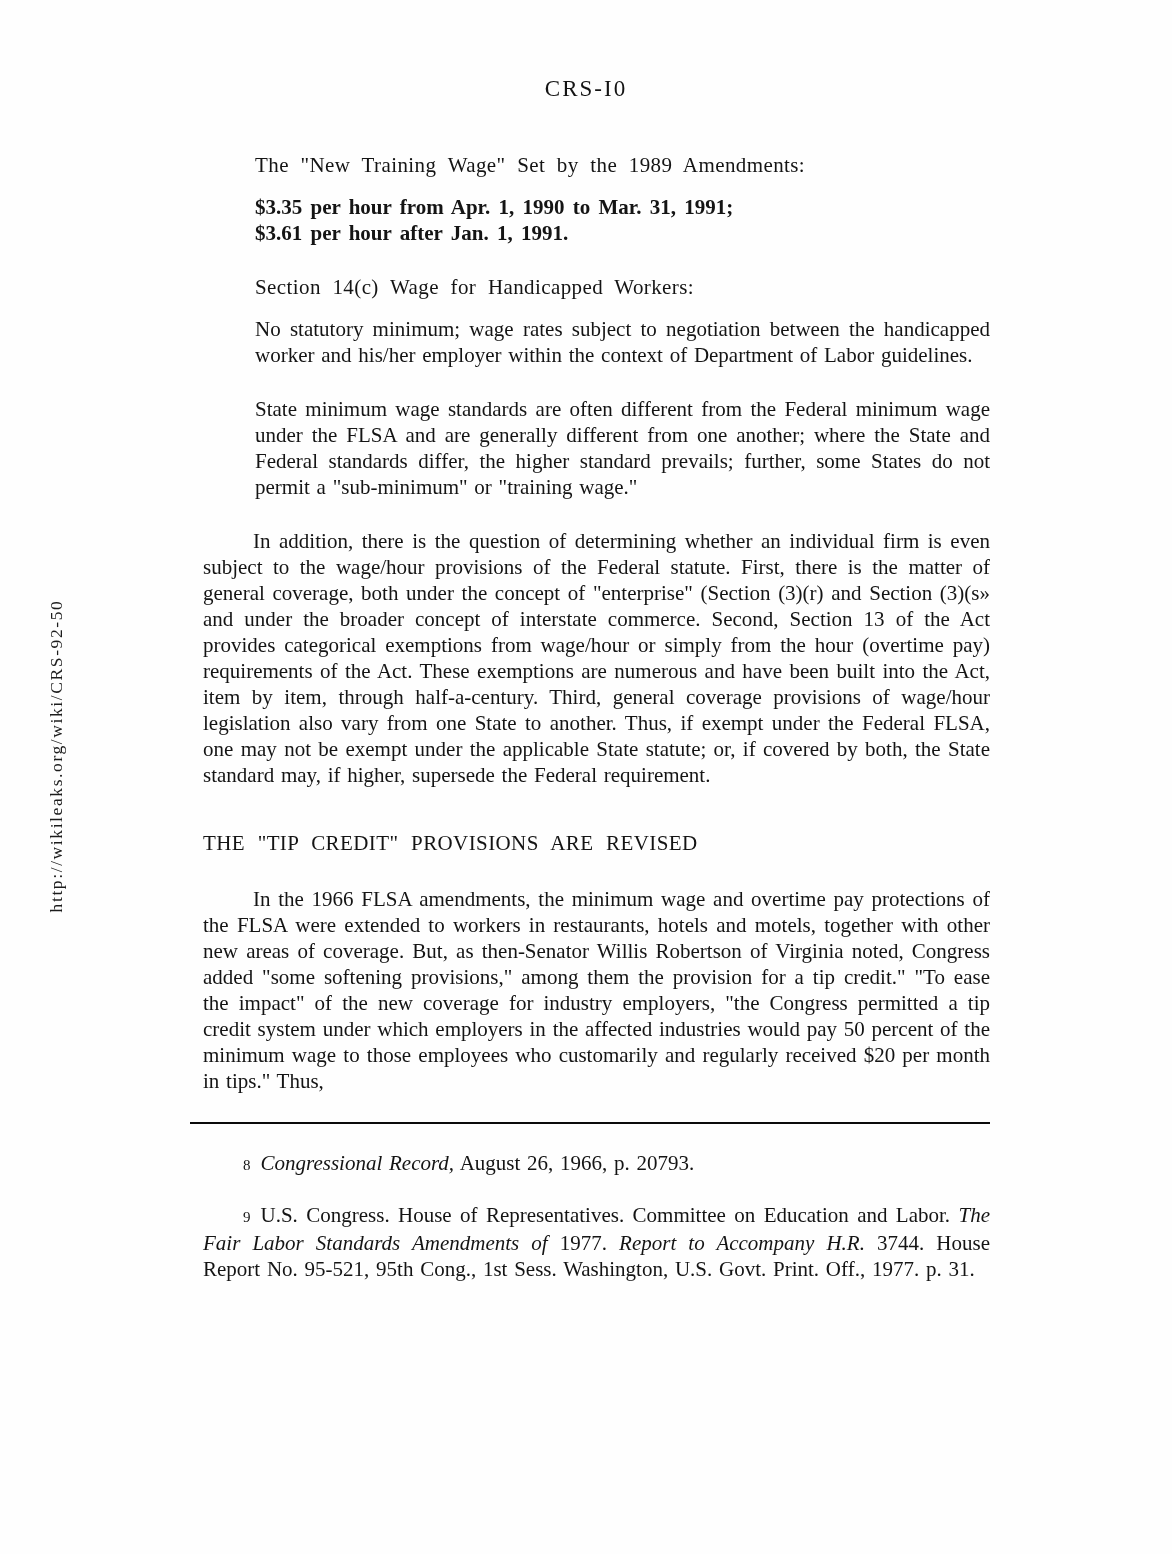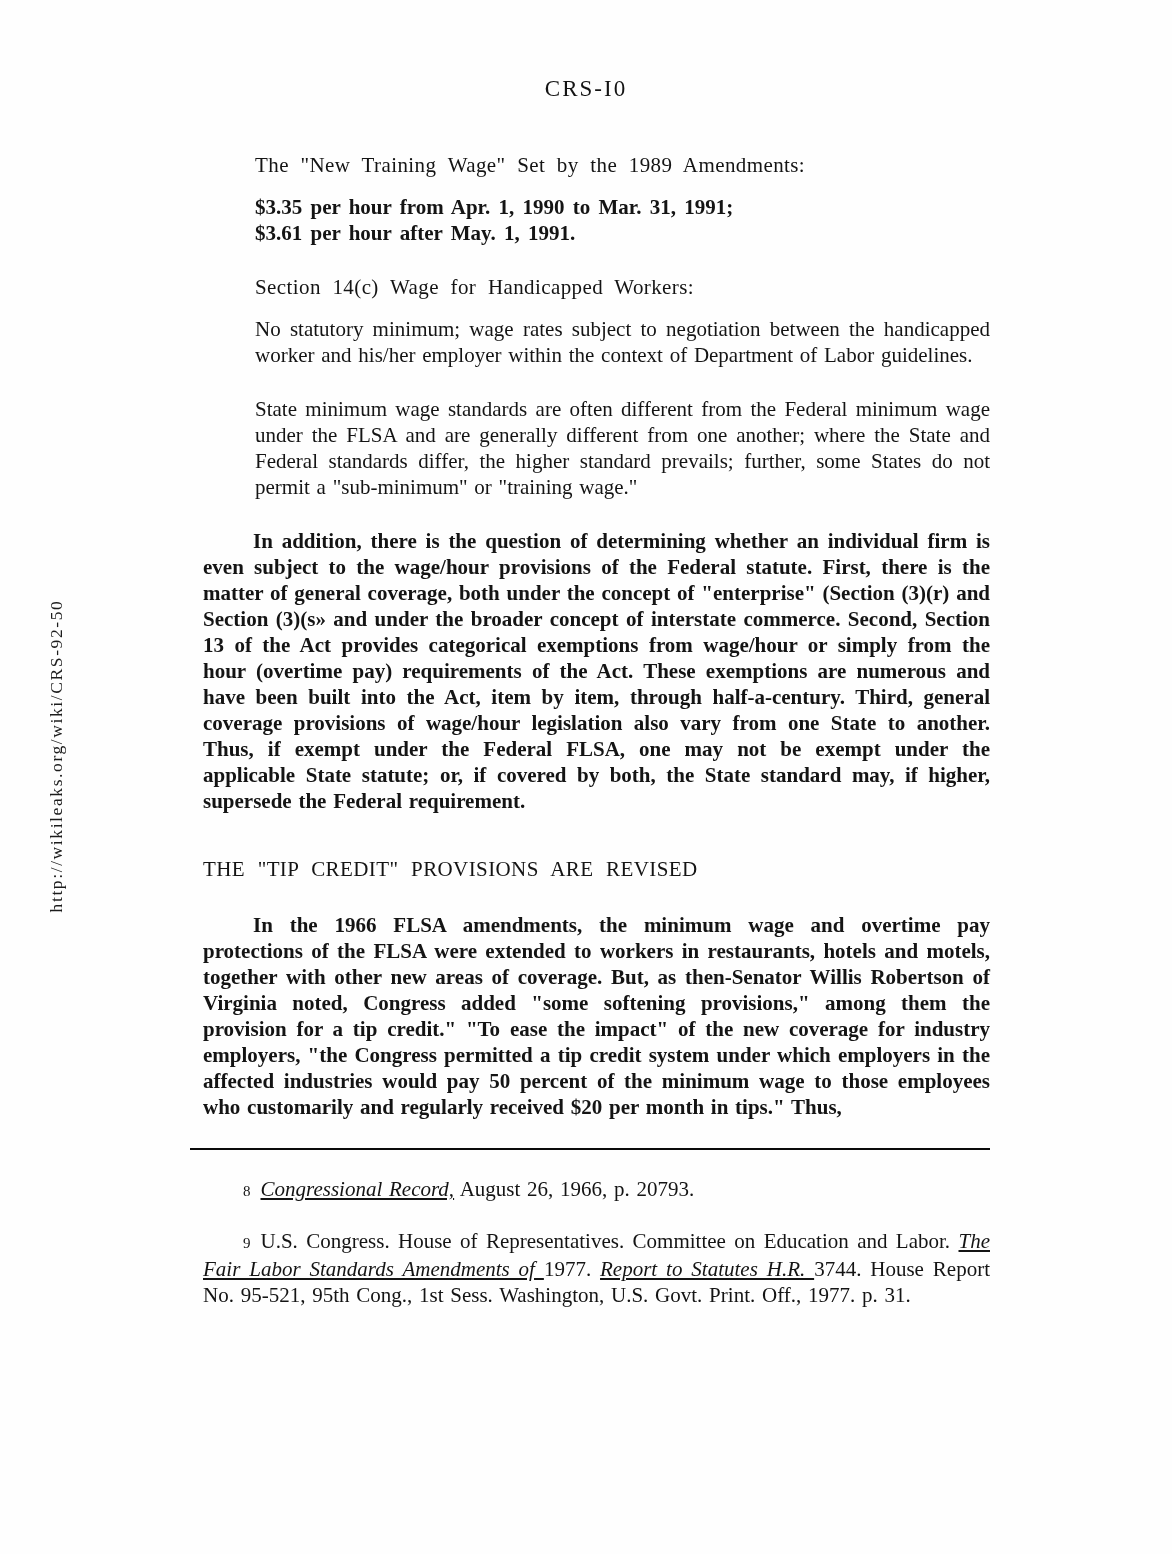--- a/index.html
+++ b/index.html
@@ -55,21 +55,20 @@
   }
   .block-para {
     text-align: justify;
     word-spacing: 1.5px;
   }
   .body-para {
     text-align: justify;
     text-indent: 50px;
     word-spacing: 1.5px;
     margin-top: 20px !important;
-    font-weight: bold;
   }
   .section-heading {
     word-spacing: 7px;
     letter-spacing: 0.4px;
     margin-top: 42px !important;
     margin-bottom: 30px !important;
   }
   .footnote-area {
     margin-top: 28px;
     border-top: 2px solid #0a0a0a;
@@ -80,37 +79,37 @@
   .footnote {
     text-align: justify;
     text-indent: 40px;
     word-spacing: 1.5px;
     margin-bottom: 24px !important;
   }
   .fn-marker {
     font-size: 15px;
     padding-right: 10px;
   }
-  .italic { font-style: italic; text-decoration: underline; }
+  .italic { font-style: italic; }
 </style>
 </head>
 <body>
 
 <div class="page">
 
   <div class="watermark">http://wikileaks.org/wiki/CRS-92-50</div>
 
   <div class="page-header">CRS-I0</div>
 
   <div class="content">
 
     <div class="indent-block">
       <p class="sub-heading">The "New Training Wage" Set by the 1989 Amendments:</p>
       <p class="stat-line">$3.35 per hour from Apr. 1, 1990 to Mar. 31, 1991;</p>
-      <p class="stat-line">$3.61 per hour after May. 1, 1991.</p>
+      <p class="stat-line">$3.61 per hour after Jan. 1, 1991.</p>
     </div>
 
     <div class="indent-block">
       <p class="sub-heading">Section 14(c) Wage for Handicapped Workers:</p>
       <p class="block-para">No statutory minimum; wage rates subject to negotiation between the handicapped worker and his/her employer within the context of Department of Labor guidelines.</p>
     </div>
 
     <div class="indent-block">
       <p class="block-para">State minimum wage standards are often different from the Federal minimum wage under the FLSA and are generally different from one another; where the State and Federal standards differ, the higher standard prevails; further, some States do not permit a "sub-minimum" or "training wage."</p>
     </div>
@@ -119,18 +118,18 @@
 
     <p class="section-heading">THE "TIP CREDIT" PROVISIONS ARE REVISED</p>
 
     <p class="body-para">In the 1966 FLSA amendments, the minimum wage and overtime pay protections of the FLSA were extended to workers in restaurants, hotels and motels, together with other new areas of coverage. But, as then-Senator Willis Robertson of Virginia noted, Congress added "some softening provisions," among them the provision for a tip credit." "To ease the impact" of the new coverage for industry employers, "the Congress permitted a tip credit system under which employers in the affected industries would pay 50 percent of the minimum wage to those employees who customarily and regularly received $20 per month in tips." Thus,</p>
 
     <div class="footnote-area">
       <p class="footnote">
         <span class="fn-marker">8</span><span class="italic">Congressional Record,</span><span> August 26, 1966, p. 20793.</span>
       </p>
       <p class="footnote">
-        <span class="fn-marker">9</span><span>U.S. Congress. House of Representatives. Committee on Education and Labor. </span><span class="italic">The Fair Labor Standards Amendments of </span><span>1977. </span><span class="italic">Report to Statutes H.R. </span><span>3744. House Report No. 95-521, 95th Cong., 1st Sess. Washington, U.S. Govt. Print. Off., 1977. p. 31.</span>
+        <span class="fn-marker">9</span><span>U.S. Congress. House of Representatives. Committee on Education and Labor. </span><span class="italic">The Fair Labor Standards Amendments of </span><span>1977. </span><span class="italic">Report to Accompany H.R. </span><span>3744. House Report No. 95-521, 95th Cong., 1st Sess. Washington, U.S. Govt. Print. Off., 1977. p. 31.</span>
       </p>
     </div>
 
   </div>
 </div>
 
 </body></html>

